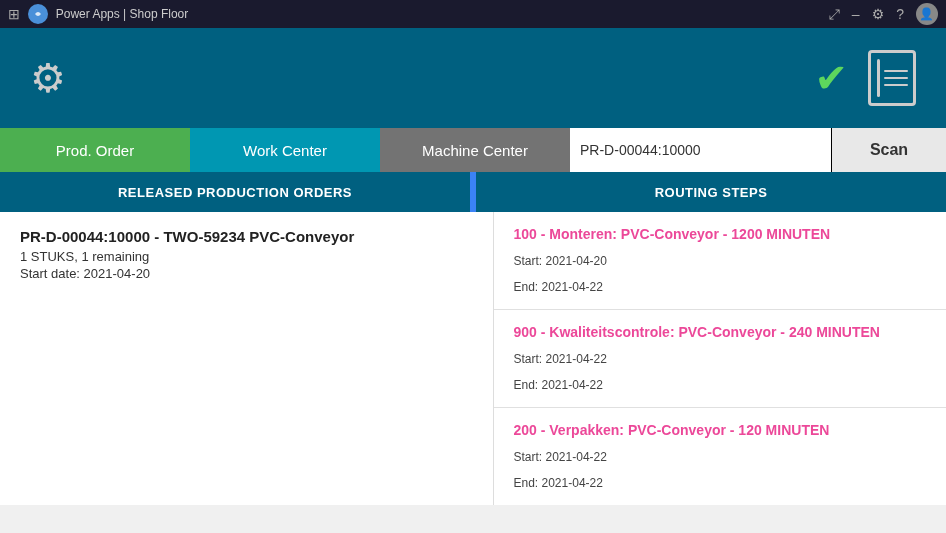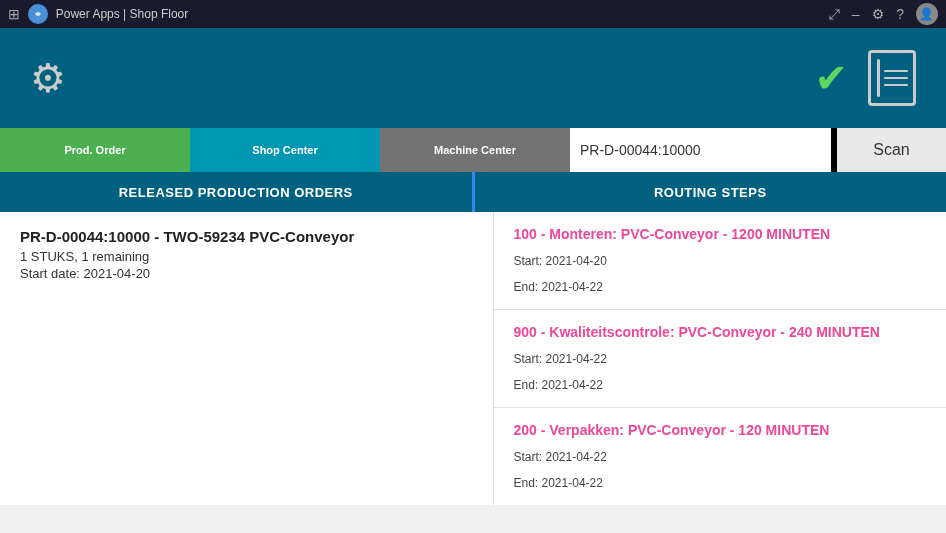--- a/index.html
+++ b/index.html
@@ -125,22 +125,22 @@
     .tab-bar {
       display: flex;
       height: 44px;
       background: #e0e0e0;
     }
     .tab {
       flex: 1;
       display: flex;
       align-items: center;
       justify-content: center;
-      font-size: 11px;
-      font-weight: 700;
+      font-size: 15px;
+      font-weight: 400;
       cursor: pointer;
       color: white;
     }
     .tab-prod-order {
       background: #4caf50;
       max-width: 190px;
     }
     .tab-work-center {
       background: #0097b2;
       max-width: 190px;
@@ -165,24 +165,24 @@
       background: transparent;
     }
     .tab-scan {
       background: #e8e8e8;
       min-width: 115px;
       max-width: 115px;
       display: flex;
       align-items: center;
       justify-content: center;
       font-size: 16px;
-      font-weight: 400;
+      font-weight: 700;
       color: #333;
       cursor: pointer;
-      border-left: 6px solid #000000;
+      border-left: 1px solid #000000;
     }
 
     
     .content {
       background: white;
       margin: 0;
       display: flex;
       flex-direction: column;
     }
     .section-headers {
@@ -194,21 +194,21 @@
       flex: 1;
       display: flex;
       align-items: center;
       justify-content: center;
       color: white;
       font-size: 13px;
       font-weight: 700;
       letter-spacing: 0.5px;
     }
     .section-header:first-child {
-      border-right: 3px solid #3b82f6;
+      border-right: 6px solid #3b82f6;
     }
 
     
     .main-content {
       display: flex;
       flex: 1;
       min-height: 280px;
     }
     .left-panel {
       flex: 1;
@@ -289,21 +289,21 @@
       </div>
     </div>
   </div>
 </div>
 
 <div class="tab-bar">
   <div class="tab tab-prod-order">
     <span>Prod. Order</span>
   </div>
   <div class="tab tab-work-center">
-    <span>Shop Center</span>
+    <span>Work Center</span>
   </div>
   <div class="tab tab-machine-center">
     <span>Machine Center</span>
   </div>
   <div class="tab-input">
     <input type="text" value="PR-D-00044:10000" style="">
   </div>
   <div class="tab-scan">
     <span>Scan</span>
   </div>

